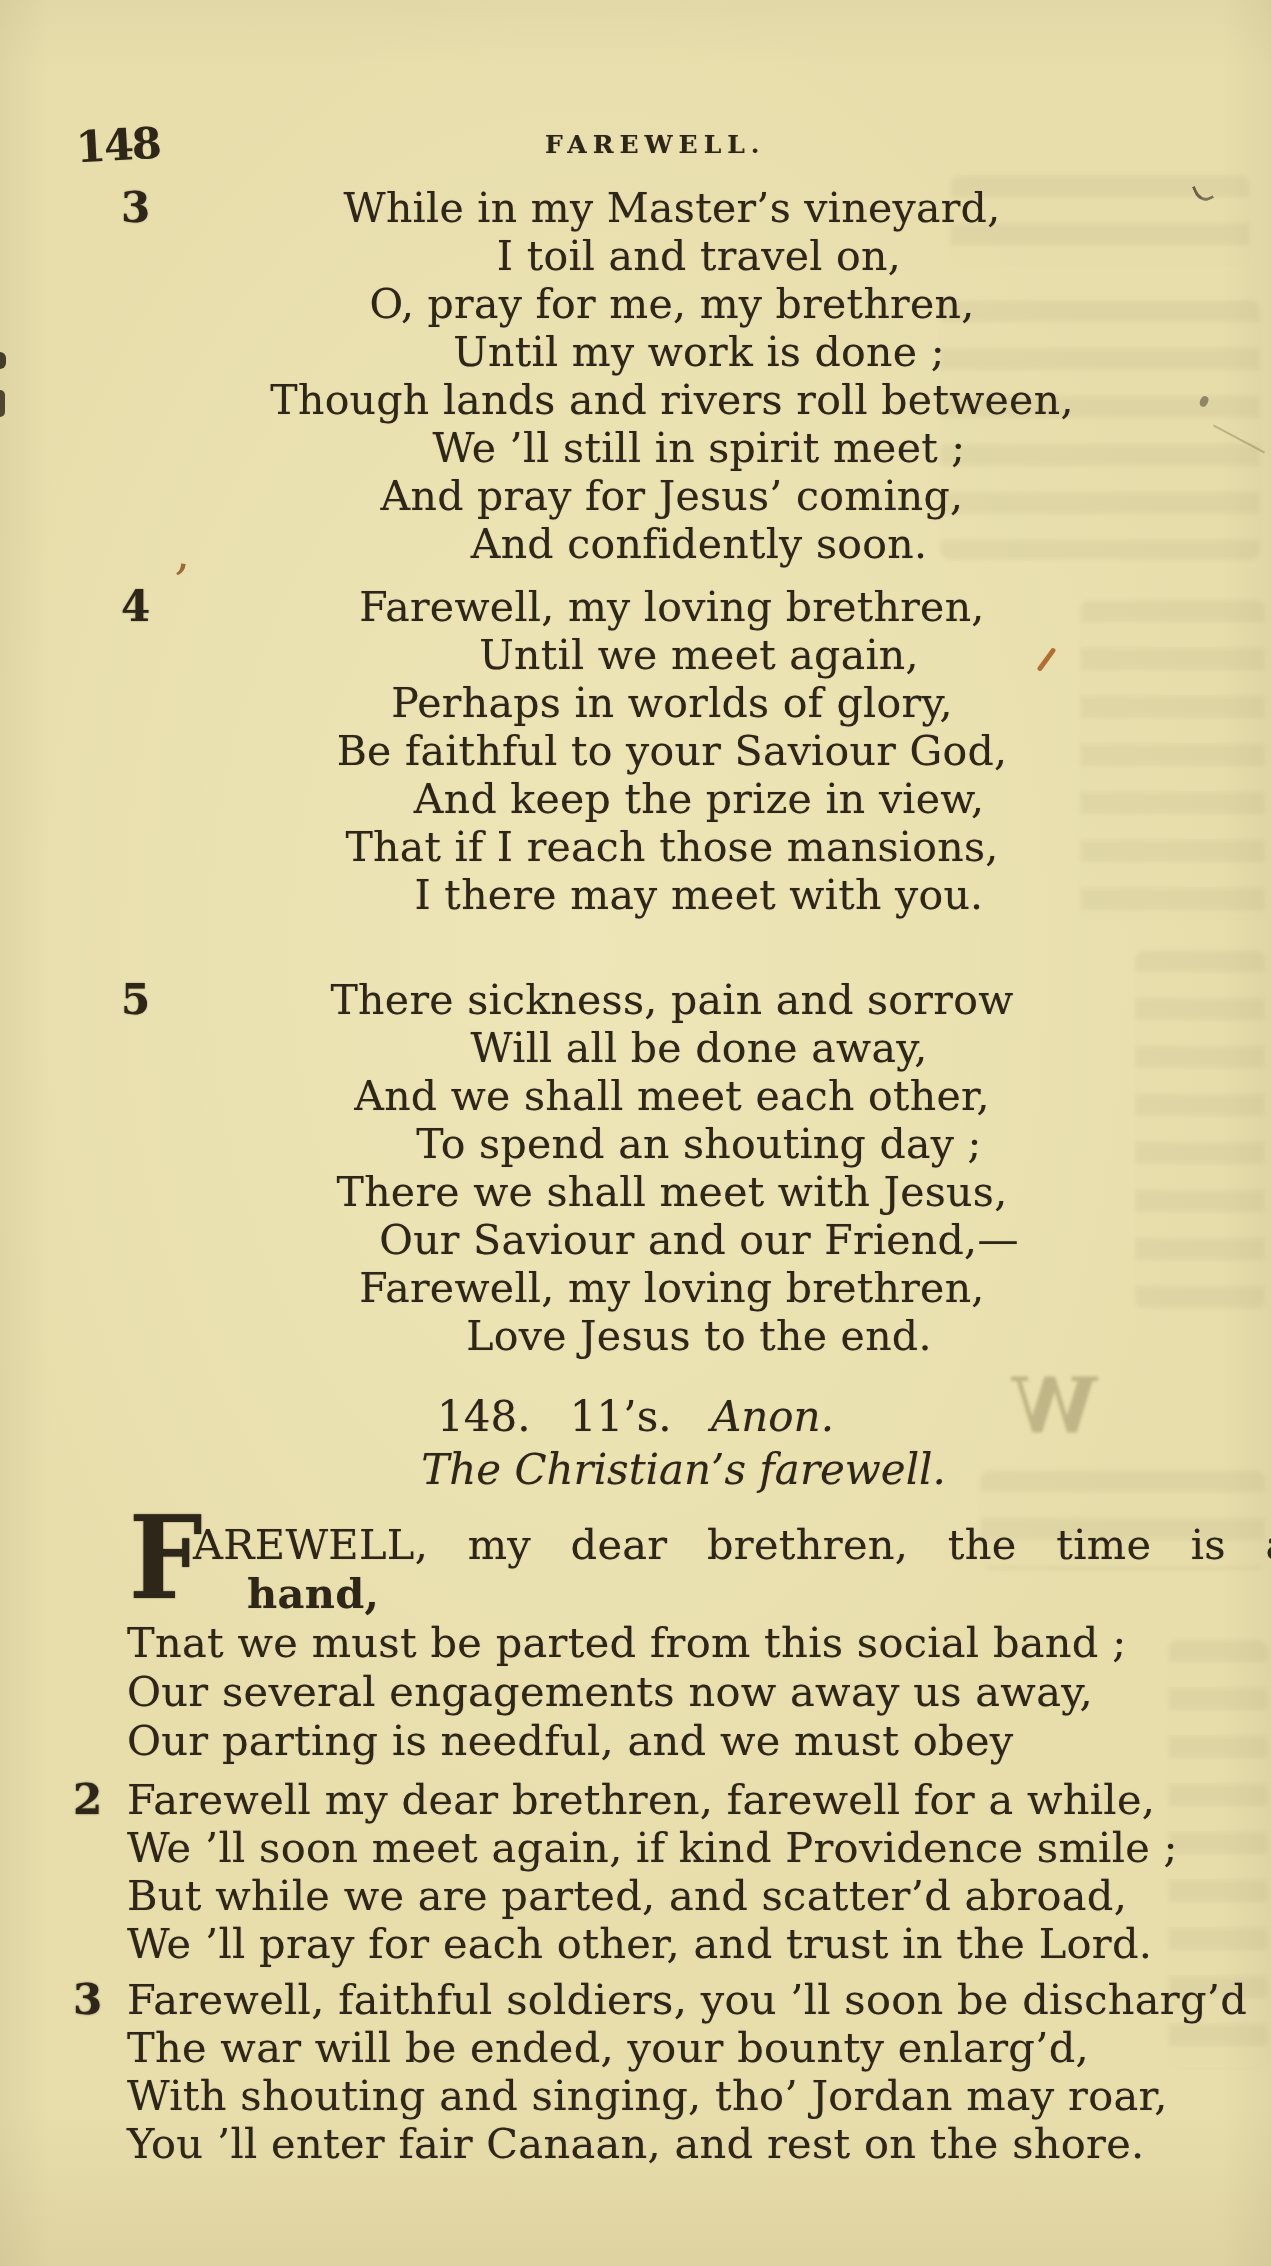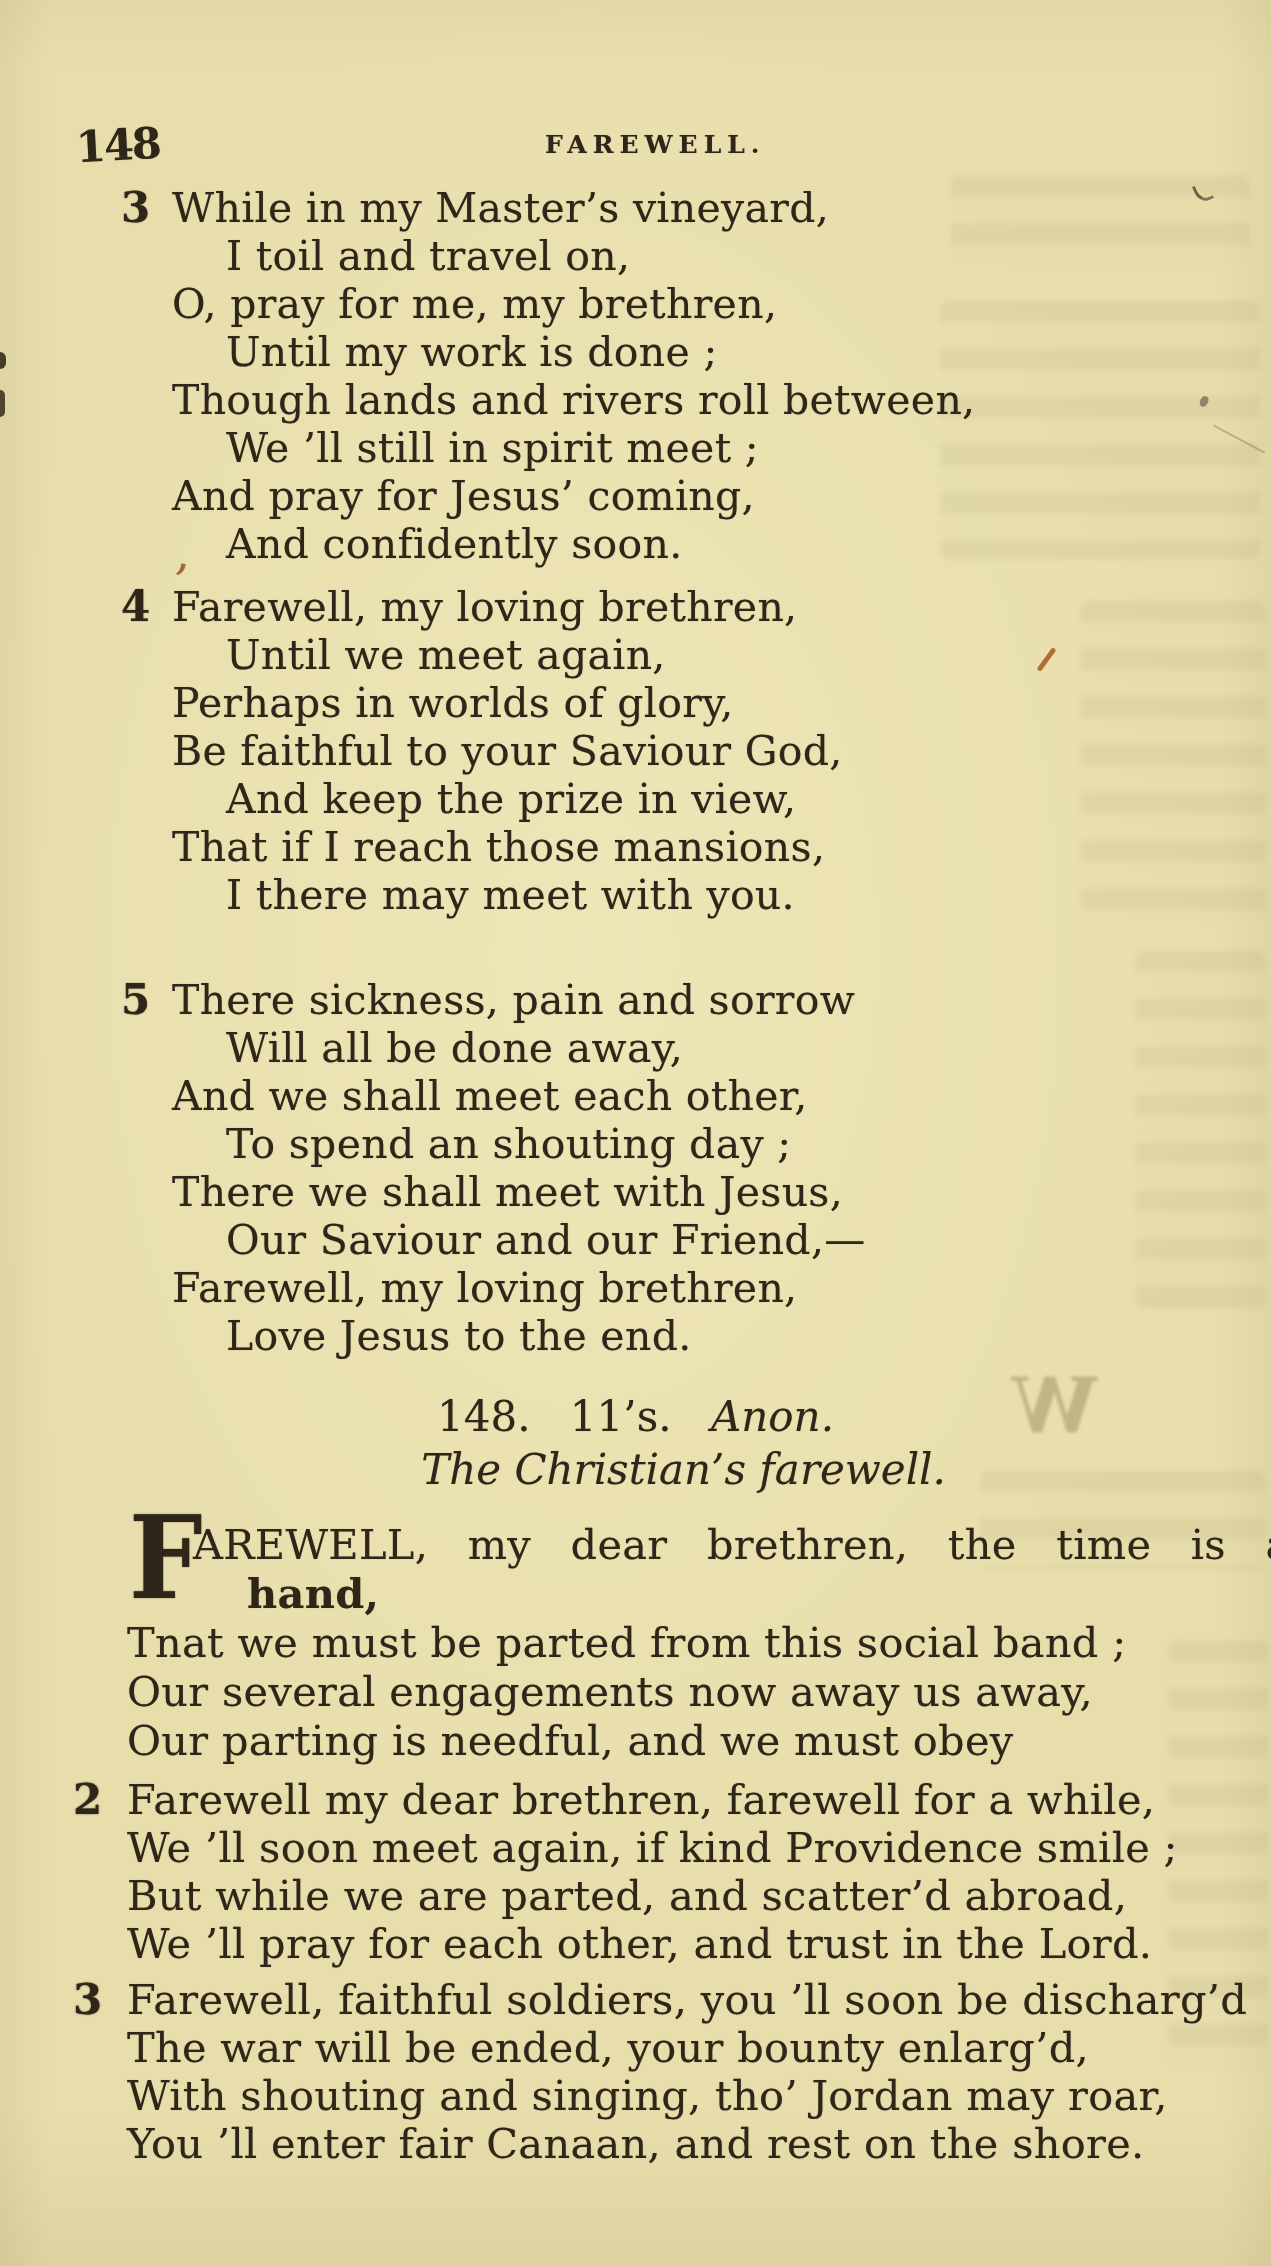--- a/index.html
+++ b/index.html
@@ -14,21 +14,21 @@
       linear-gradient(180deg, rgba(110,90,55,0.05), rgba(110,90,55,0) 3%, rgba(110,90,55,0) 93%, rgba(135,105,62,0.10));
     text-shadow:0 0 1px rgba(44,36,22,0.35);
   }
   
   .pagenum{position:absolute;left:76px;top:120px;font-size:43px;font-weight:700;
     transform:rotate(-3deg);letter-spacing:-2px;}
   .runhead{position:absolute;left:545px;top:130px;font-size:25px;font-weight:700;letter-spacing:6px;}
   
   .verseA{position:absolute;left:121px;padding-left:51px;font-size:41px;line-height:48px;letter-spacing:0.3px;width:1000px;}
   .verseA .vnum{position:absolute;left:0;top:0;font-weight:700;font-size:42px;text-shadow:0 0 1.4px rgba(40,30,18,.6);}
-  .verseA .ln{white-space:nowrap;}
+  .verseA .ln{white-space:nowrap;text-align:center;}
   .verseA .ind{margin-left:54px;}
   
   .hymn-heading{position:absolute;left:0;top:1392px;width:1271px;text-align:center;font-size:42px;}
   .hymn-heading .seg{margin:0 13px;}
   .hymn-heading .it{font-style:italic;}
   .hymn-title{position:absolute;left:0;top:1445px;width:1271px;text-align:center;
     font-size:42px;font-style:italic;transform:translateX(48px);}
   
   .stanza1{position:absolute;left:127px;top:1520px;width:1140px;font-size:41.5px;line-height:49px;letter-spacing:0.3px;}
   .dropcap{position:absolute;left:2px;top:-4px;font-size:115px;line-height:84px;font-weight:700;

